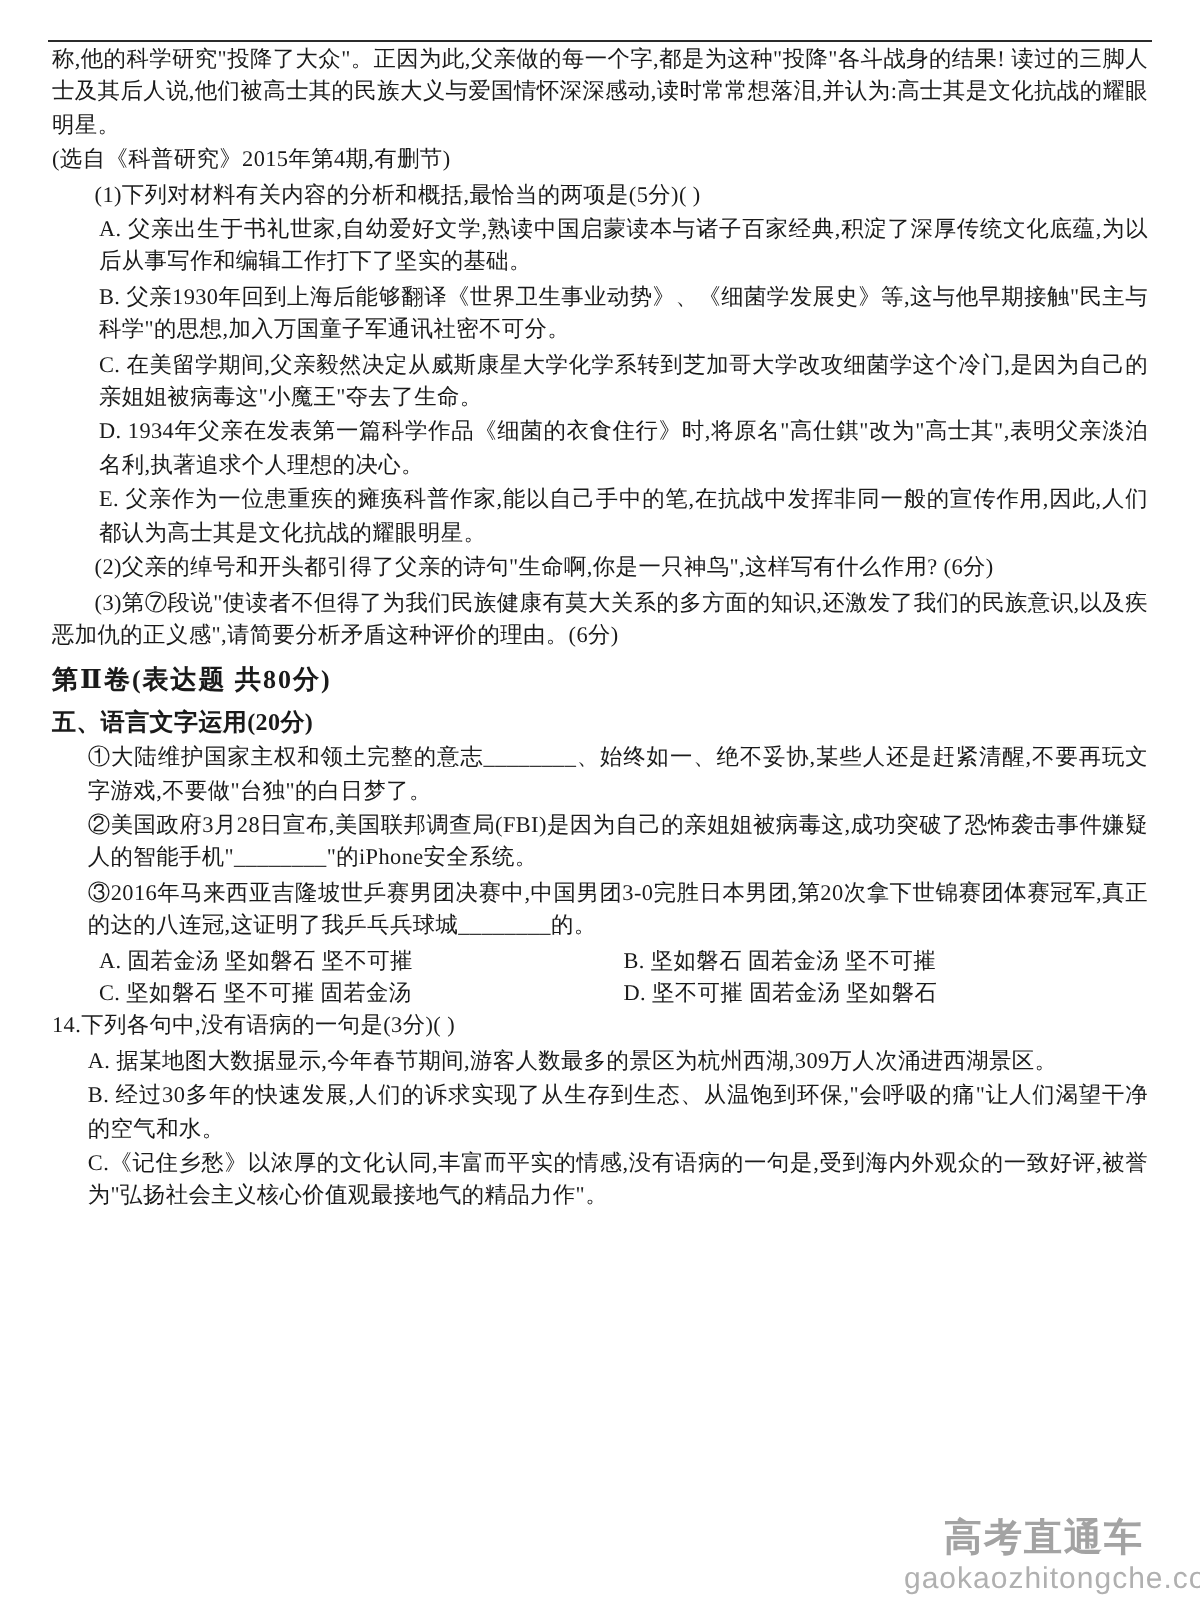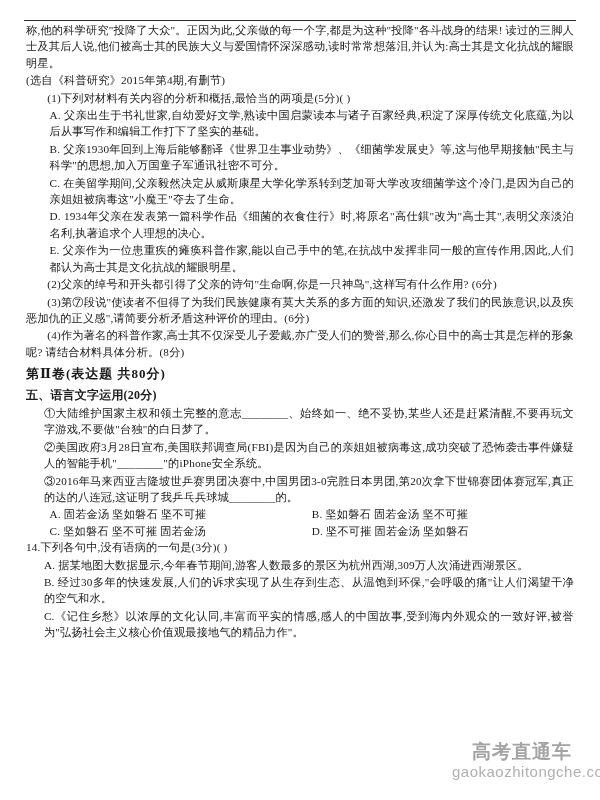--- a/index.html
+++ b/index.html
@@ -71,21 +71,21 @@
     display: flex;
     padding-left: 2.1em;
   }
   .opt-cols .col {
     width: 50%;
     box-sizing: border-box;
   }
   .watermark {
     position: absolute;
     right: 8px;
-    bottom: 20px;
+    bottom: 2px;
     width: 140px;
     text-align: center;
     opacity: 0.9;
   }
   .wm-main {
     font-family: "Liberation Sans", sans-serif;
     font-size: 19px;
     font-weight: bold;
     color: #9a9a9a;
     letter-spacing: 1px;
@@ -113,21 +113,20 @@
 
     <p class="ind1">(1)下列对材料有关内容的分析和概括,最恰当的两项是(5分)(    )</p>
     <p class="opt-row">A. 父亲出生于书礼世家,自幼爱好文学,熟读中国启蒙读本与诸子百家经典,积淀了深厚传统文化底蕴,为以后从事写作和编辑工作打下了坚实的基础。</p>
     <p class="opt-row">B. 父亲1930年回到上海后能够翻译《世界卫生事业动势》、《细菌学发展史》等,这与他早期接触"民主与科学"的思想,加入万国童子军通讯社密不可分。</p>
     <p class="opt-row">C. 在美留学期间,父亲毅然决定从威斯康星大学化学系转到芝加哥大学改攻细菌学这个冷门,是因为自己的亲姐姐被病毒这"小魔王"夺去了生命。</p>
     <p class="opt-row">D. 1934年父亲在发表第一篇科学作品《细菌的衣食住行》时,将原名"高仕錤"改为"高士其",表明父亲淡泊名利,执著追求个人理想的决心。</p>
     <p class="opt-row">E. 父亲作为一位患重疾的瘫痪科普作家,能以自己手中的笔,在抗战中发挥非同一般的宣传作用,因此,人们都认为高士其是文化抗战的耀眼明星。</p>
 
     <p class="ind1">(2)父亲的绰号和开头都引得了父亲的诗句"生命啊,你是一只神鸟",这样写有什么作用? (6分)</p>
     <p class="ind1">(3)第⑦段说"使读者不但得了为我们民族健康有莫大关系的多方面的知识,还激发了我们的民族意识,以及疾恶加仇的正义感",请简要分析矛盾这种评价的理由。(6分)</p>
-    <p class="ind1">(4)作为著名的科普作家,高士其不仅深受儿子爱戴,亦广受人们的赞誉,那么,你心目中的高士其是怎样的形象呢? 请结合材料具体分析。(8分)</p>
 
     <p class="center juan-title">第Ⅱ卷(表达题 共80分)</p>
 
     <p class="sec-title">五、语言文字运用(20分)</p>
 
     <p class="ind2">①大陆维护国家主权和领土完整的意志________、始终如一、绝不妥协,某些人还是赶紧清醒,不要再玩文字游戏,不要做"台独"的白日梦了。</p>
     <p class="ind2">②美国政府3月28日宣布,美国联邦调查局(FBI)是因为自己的亲姐姐被病毒这,成功突破了恐怖袭击事件嫌疑人的智能手机"________"的iPhone安全系统。</p>
     <p class="ind2">③2016年马来西亚吉隆坡世乒赛男团决赛中,中国男团3-0完胜日本男团,第20次拿下世锦赛团体赛冠军,真正的达的八连冠,这证明了我乒乓兵球城________的。</p>
 
     <div class="opt-cols">
@@ -135,21 +134,21 @@
       <div class="col">B. 坚如磐石  固若金汤  坚不可摧</div>
     </div>
     <div class="opt-cols">
       <div class="col">C. 坚如磐石  坚不可摧  固若金汤</div>
       <div class="col">D. 坚不可摧  固若金汤  坚如磐石</div>
     </div>
 
     <p class="ind0">14.下列各句中,没有语病的一句是(3分)(    )</p>
     <p class="ind2">A. 据某地图大数据显示,今年春节期间,游客人数最多的景区为杭州西湖,309万人次涌进西湖景区。</p>
     <p class="ind2">B. 经过30多年的快速发展,人们的诉求实现了从生存到生态、从温饱到环保,"会呼吸的痛"让人们渴望干净的空气和水。</p>
-    <p class="ind2">C.《记住乡愁》以浓厚的文化认同,丰富而平实的情感,感人的中国故事,受到海内外观众的一致好评,被誉为"弘扬社会主义核心价值观最接地气的精品力作"。</p>
+    <p class="ind2">C.《记住乡愁》以浓厚的文化认同,丰富而平实的情感,没有语病的一句是,受到海内外观众的一致好评,被誉为"弘扬社会主义核心价值观最接地气的精品力作"。</p>
 
   </div>
 
   <div class="watermark">
     <div class="wm-main">高考直通车</div>
     <div class="wm-sub">gaokaozhitongche.com</div>
   </div>
 </div>
 
 </body></html>

